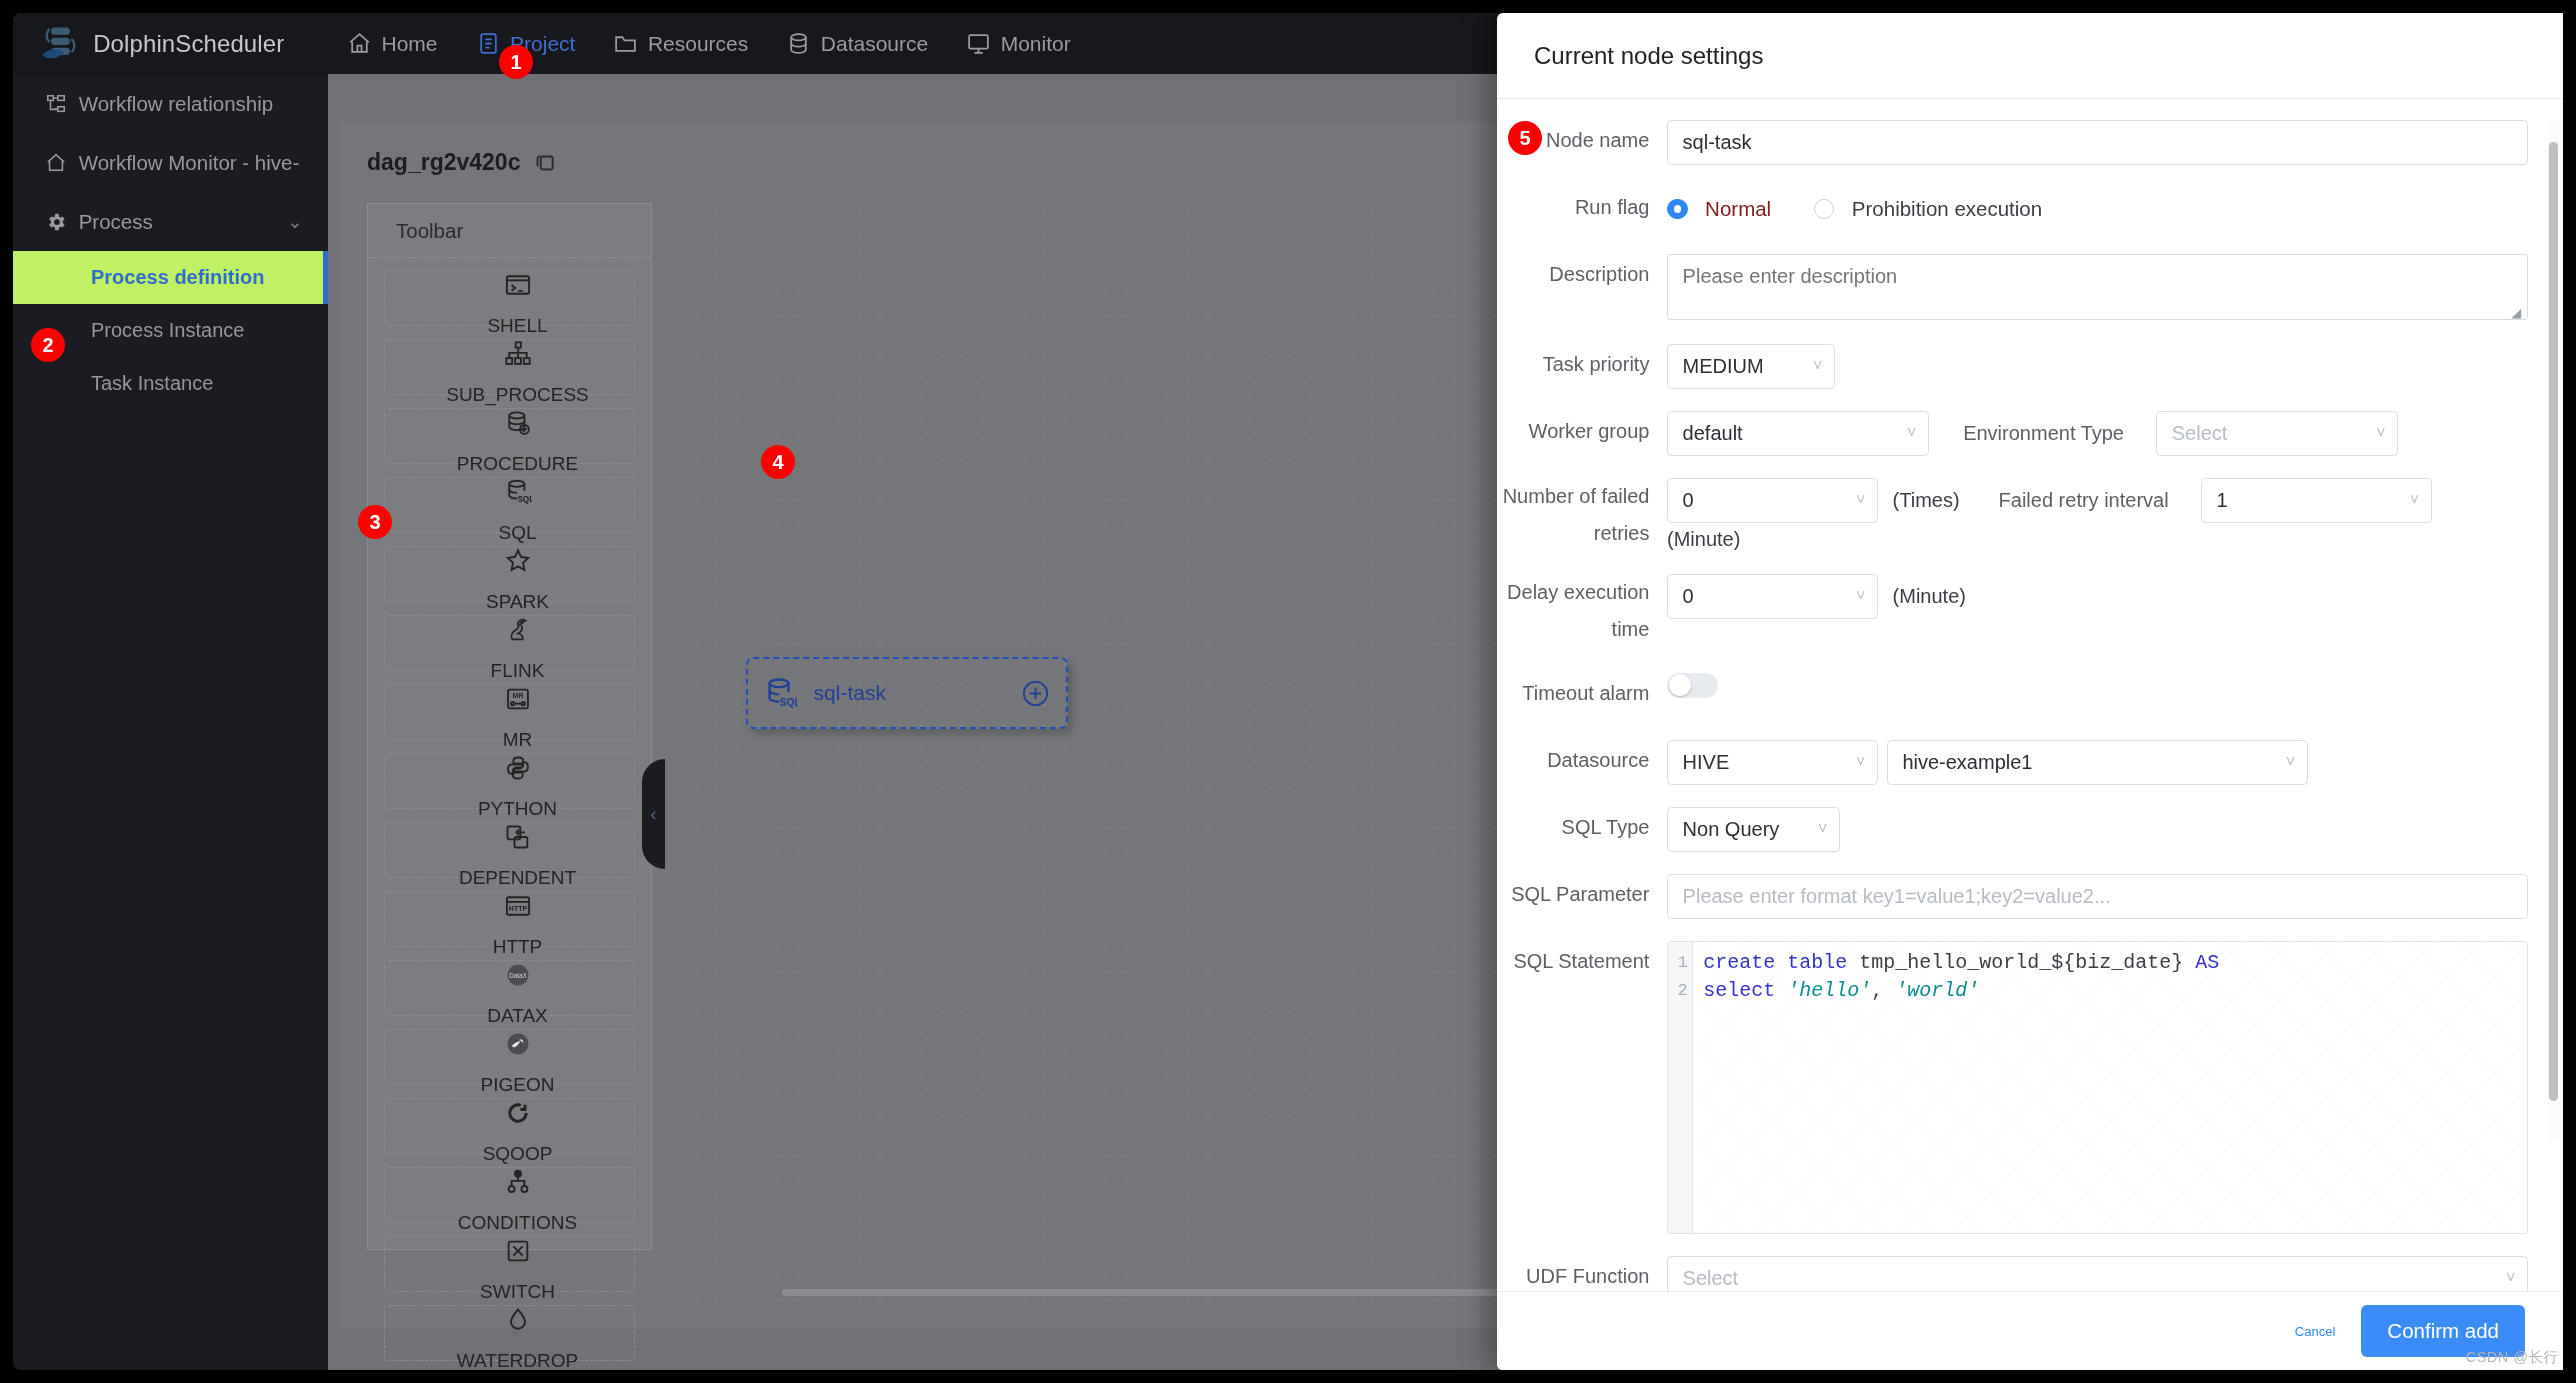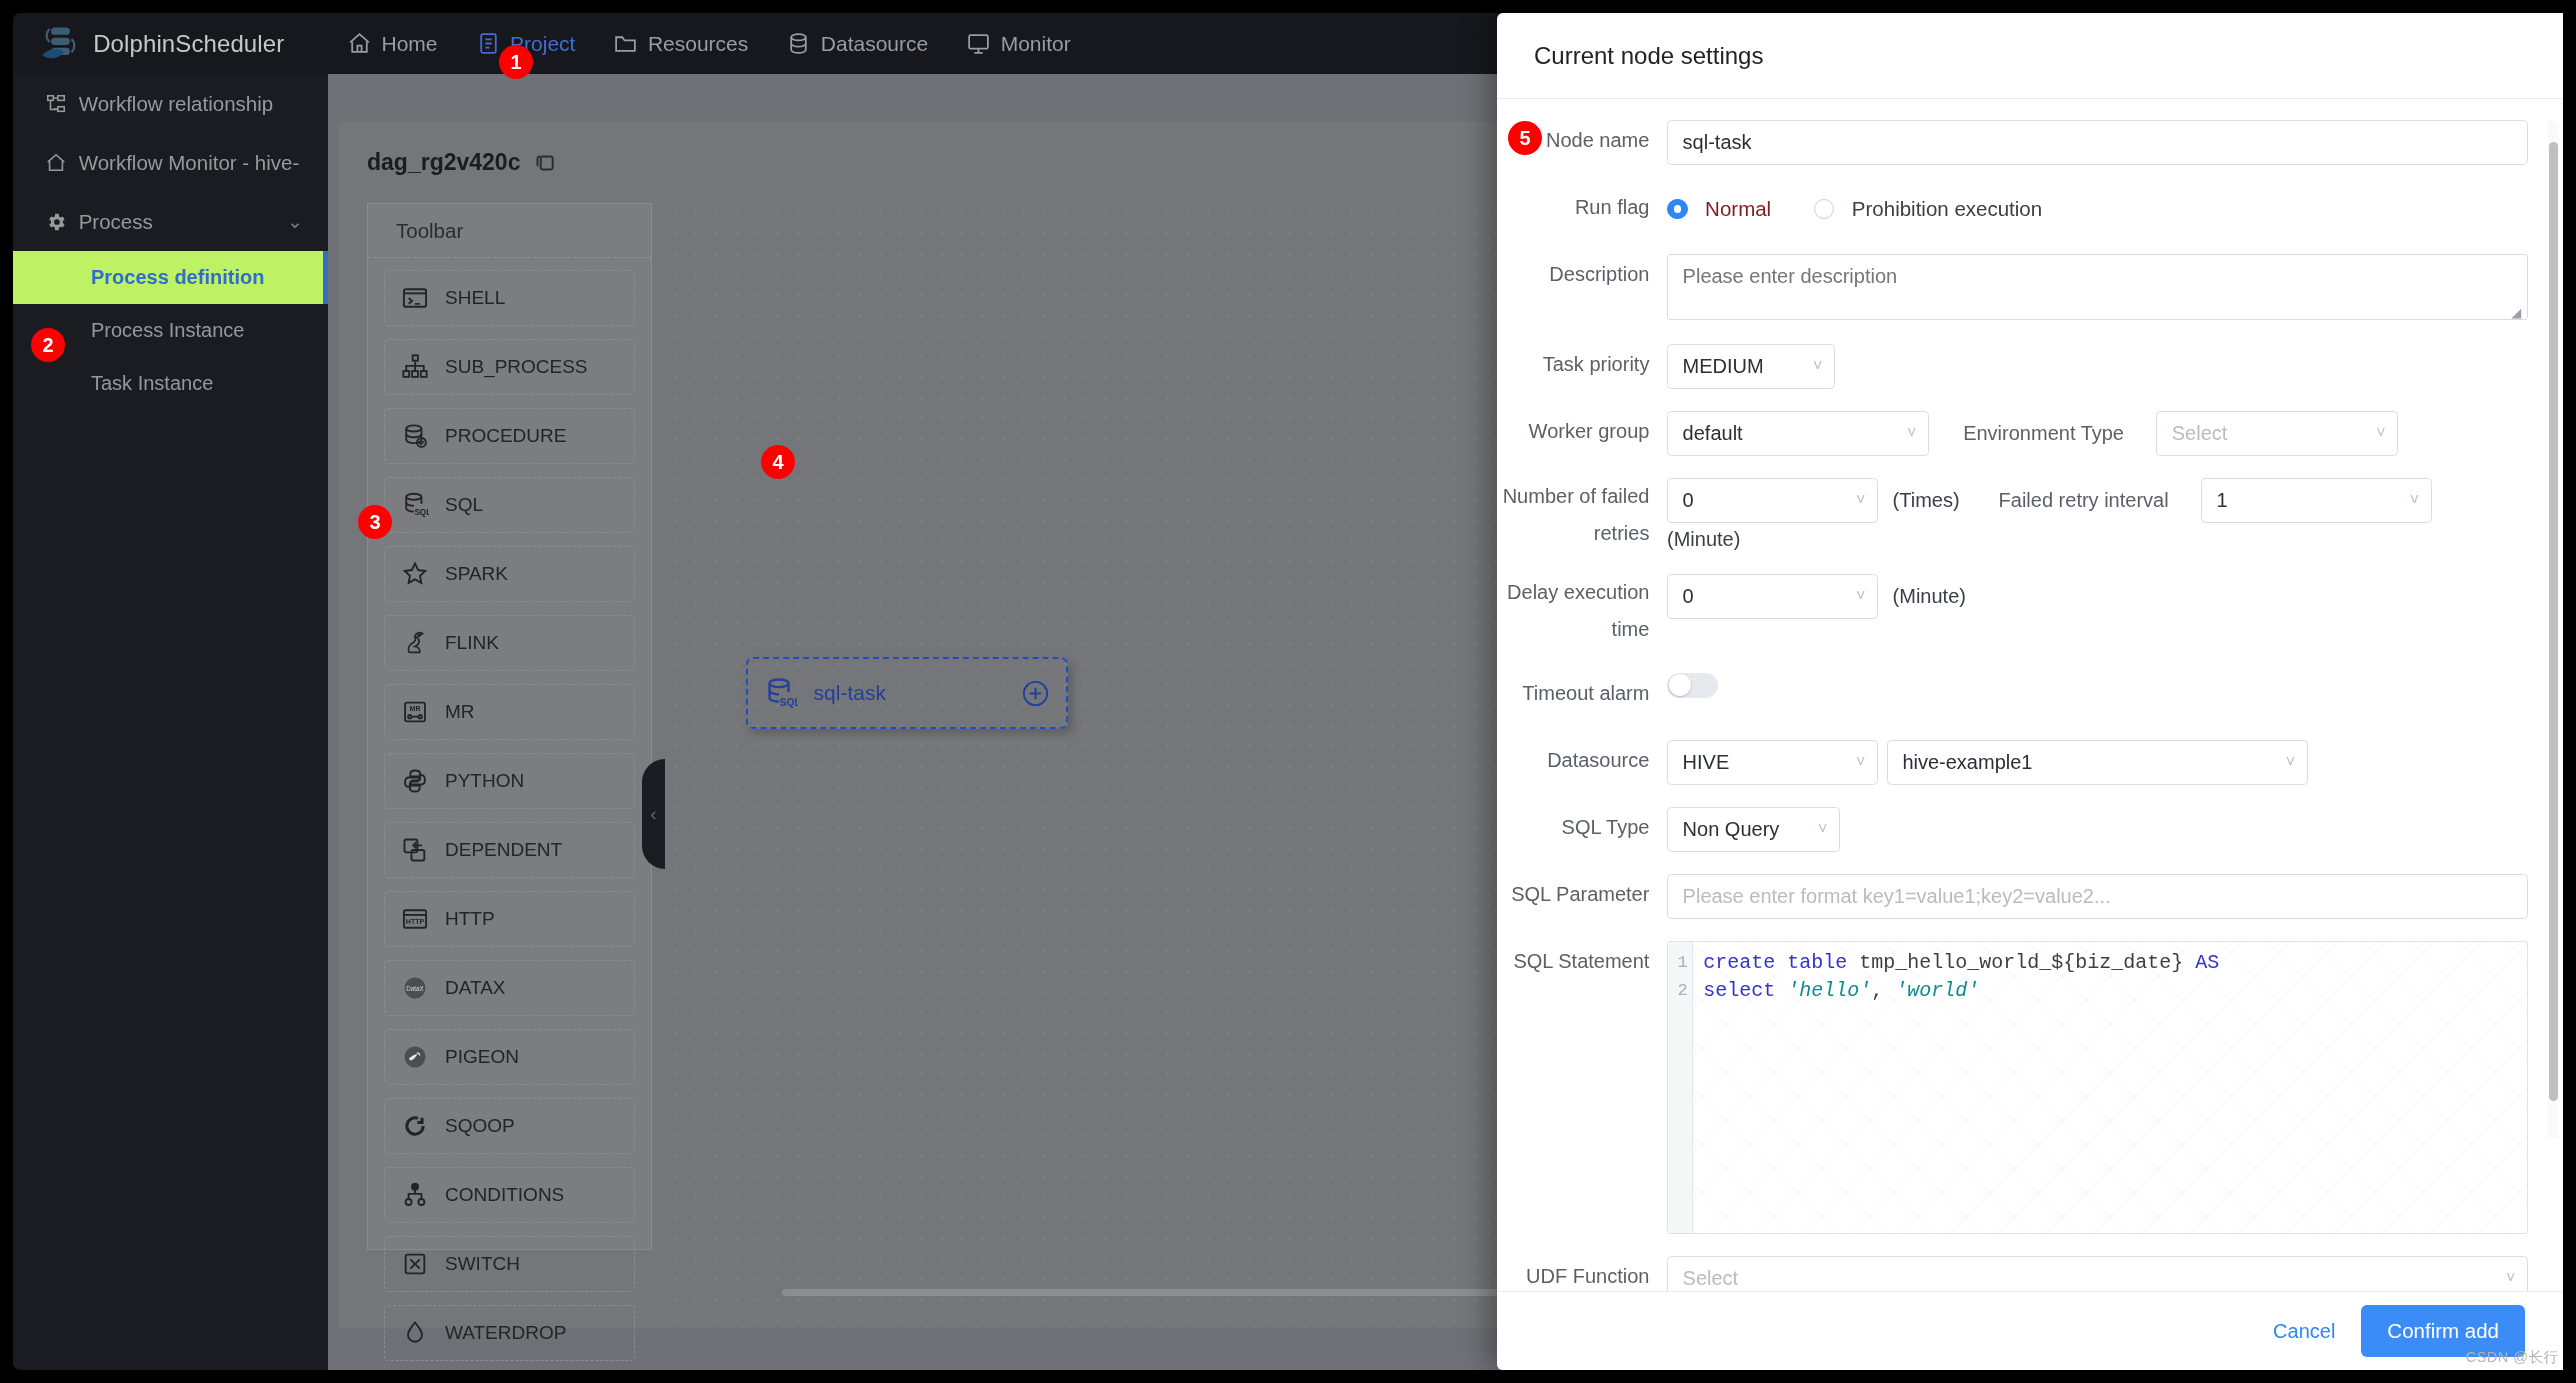--- a/index.html
+++ b/index.html
@@ -85,21 +85,21 @@
     width:285px; margin-left:28px; background:#7b7d80;
     border:0.7px solid #8a8c8f;
     height:1047px;
   }
   .toolbar-head { height:54px; display:flex; align-items:center; padding-left:28px;
                   color:#2b2c2f; font-size:20.5px; border-bottom:0.7px dashed #8f9194; }
   .tool-list { padding:11.7px 16px; }
   .tool-item {
     height:56px; border:0.7px dashed #8c8e91; border-radius:4.4px;
     display:flex; align-items:center; gap:16px; padding-left:16px;
-    margin-bottom:13px; color:#232426; font-size:19px; position:relative;
+    margin-bottom:13px; color:#232426; font-size:19px; position:relative;flex-direction:column;
   }
   .tool-item .ticon { width:28px; height:28px; flex:none; }
 
   
   .canvas { position:relative; flex:1; margin-left:13px; }
   .grid {
     position:absolute; inset:0;
     background-image: radial-gradient(#8a8c8f 1.1px, transparent 1.2px);
     background-size: 20.5px 20.5px;
     opacity:.55;
@@ -142,21 +142,21 @@
   .modal-body { position:relative; flex:1; overflow:hidden; padding:20.5px 0 0 0; }
   .modal-scrollbar { position:absolute; right:4.4px; top:22px; width:10.2px; height:1017px;
     background:#fafafa; }
   .modal-scrollbar .thumb { position:absolute; left:0.7px; top:20.5px; width:8.8px;
     height:959px; background:#bfbfbf; border-radius:5.9px; }
   .modal-foot {
     height:79px; border-top:0.7px solid #ededed;
     display:flex; align-items:center; justify-content:flex-end;
     gap:26px; padding-right:38px; background:#fff;
   }
-  .btn-cancel { color:#2f86f6; font-size:20px; background:none; border:none; cursor:pointer;
+  .btn-cancel { color:#2f86f6; font-size:13px; background:none; border:none; cursor:pointer;
                 font-family:inherit; }
   .btn-confirm {
     background:#3b8cf7; color:#fff; font-size:20.5px; border:none; border-radius:5.9px;
     padding:14px 26px; cursor:pointer; font-family:inherit;
   }
 
   
   .row { display:flex; align-items:flex-start; margin-bottom:22px; padding-right:35px; }
   .lbl {
     width:170px; min-width:170px; text-align:right; padding-right:17.6px;

